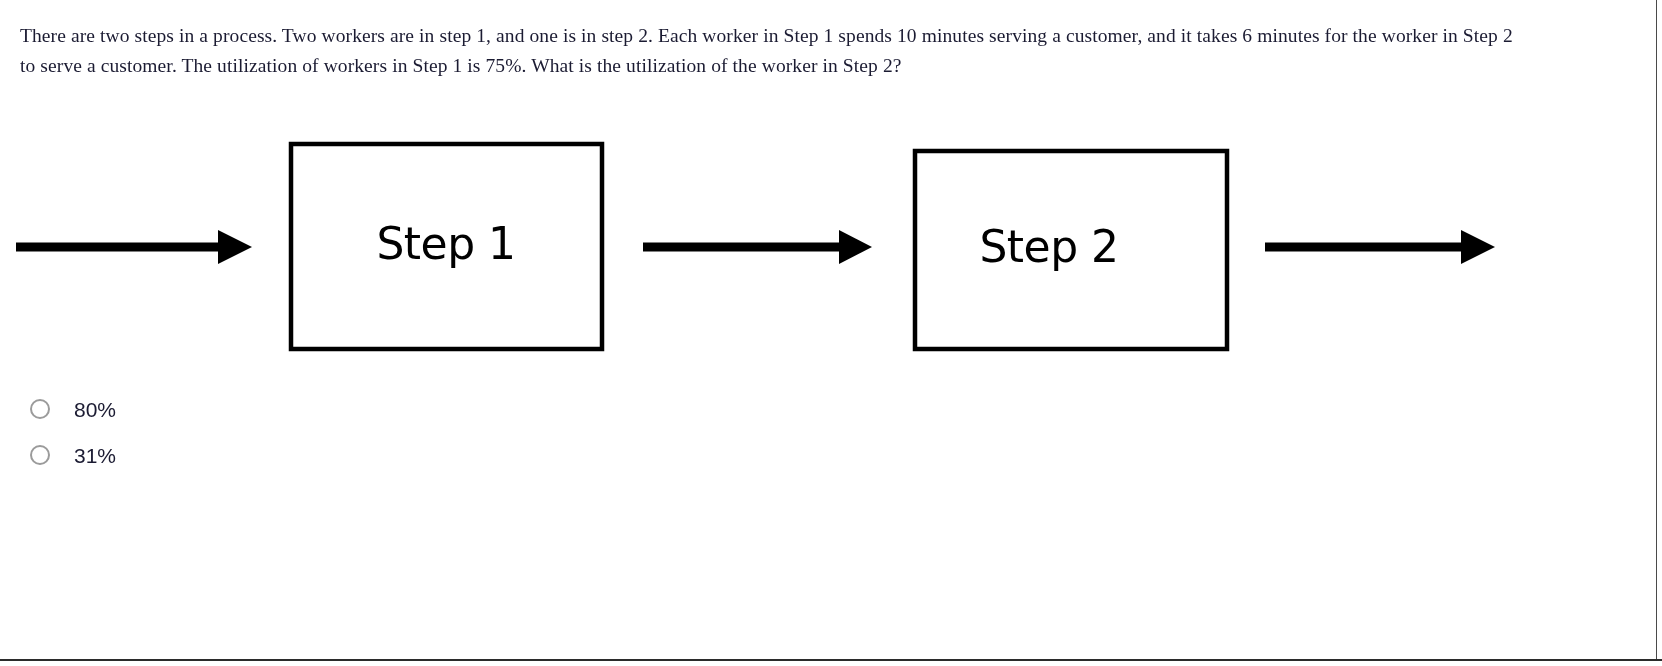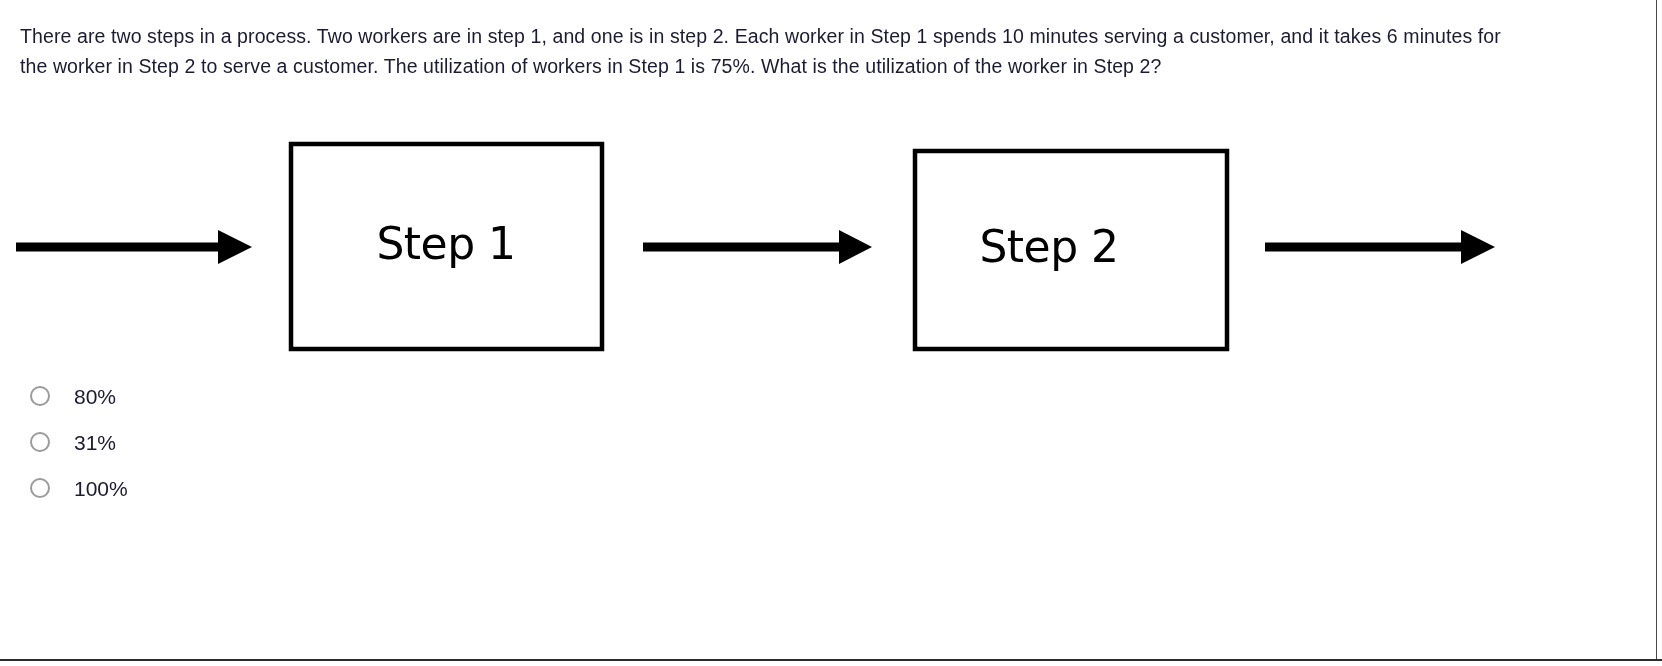--- a/index.html
+++ b/index.html
@@ -19,20 +19,21 @@
   #question-text {
     position: absolute;
     left: 20px;
     top: 21px;
     width: 1500px;
     font-size: 19.5px;
     line-height: 30px;
     color: #1b1b32;
     letter-spacing: 0.1px;
     white-space: pre-wrap;
+    font-family: Liberation Serif, serif;
   }
 
   
   #process-diagram {
     position: absolute;
     left: 0;
     top: 0;
     width: 1662px;
     height: 666px;
     pointer-events: none;
@@ -62,20 +63,21 @@
 
   
   #answer-options {
     position: absolute;
     left: 30px;
     top: 386px;
     width: 400px;
   }
   .option-row {
     display: flex;
+    align-items: center;
     height: 46px;
   }
   .radio-circle {
     width: 20px;
     height: 20px;
     border: 2px solid #9b9b9b;
     border-radius: 50%;
     background: #ffffff;
     box-sizing: border-box;
     flex: 0 0 auto;
@@ -144,21 +146,17 @@
     <span class="radio-circle"></span>
     <span class="option-label">80%</span>
   </div>
 
 
   <div class="option-row">
     <span class="radio-circle"></span>
     <span class="option-label">31%</span>
   </div>
 
-  <div class="option-row">
-    <span class="radio-circle"></span>
-    <span class="option-label">100%</span>
-  </div>
 
 </div>
 
 <div id="bottom-divider"></div>
 <div id="right-rule"></div>
 
 </body></html>

